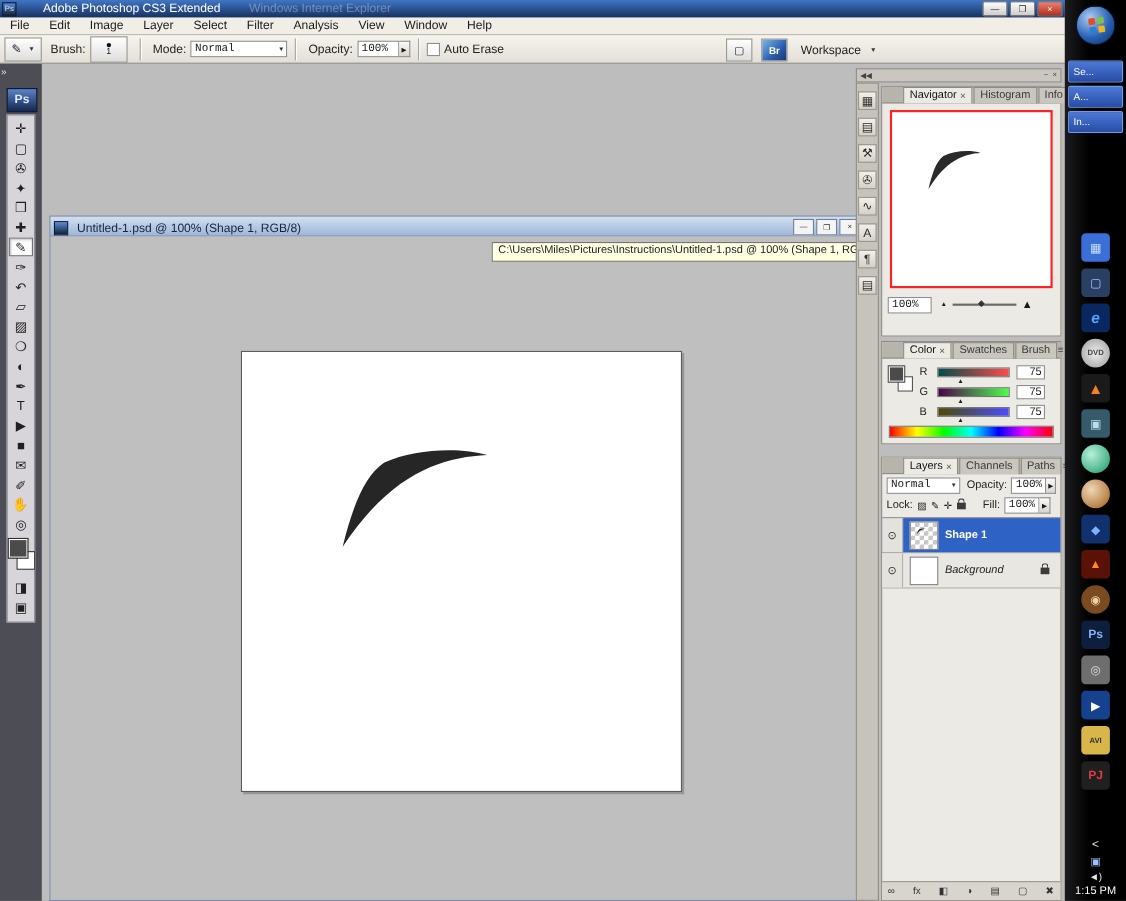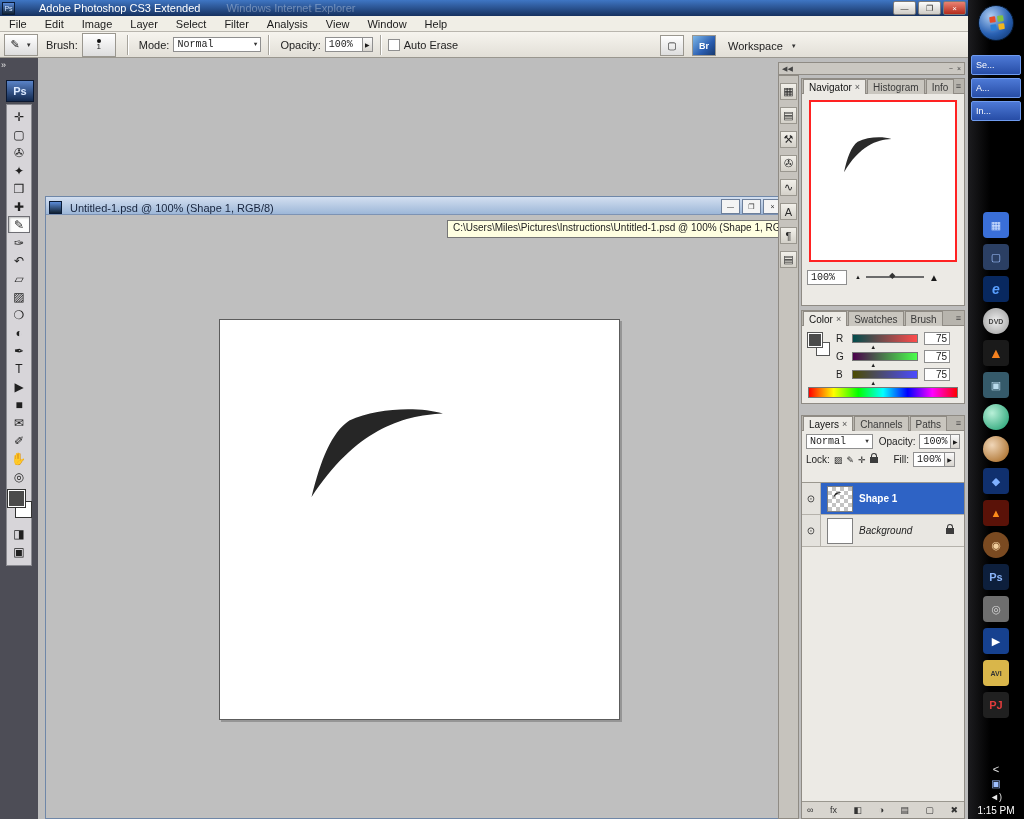--- a/index.html
+++ b/index.html
@@ -11,21 +11,21 @@
   
   .titlebar{left:0;top:0;width:968px;height:16px;background:linear-gradient(#3f76c4,#16315f);display:flex;align-items:center;padding:0 2px;box-sizing:border-box;}
   .app-ico{width:11px;height:11px;background:linear-gradient(#5b8bd8,#123);border:1px solid #0a1c38;margin-right:4px;color:#cfe2ff;font-size:7px;line-height:11px;text-align:center;}
   .ttl{color:#fff;font-weight:normal;font-size:11px;white-space:nowrap;margin-left:20px;}
   .ghost{color:rgba(255,255,255,.32);margin-left:26px;font-size:11px;white-space:nowrap;}
   .wb{width:21px;height:12px;margin-left:2px;display:flex;align-items:center;justify-content:center;font-size:8px;color:#222;background:linear-gradient(#fdfdfd,#cfccc6);border:1px solid #7b7b7b;border-radius:2px;}
   .wb.cls{background:linear-gradient(#e98373,#b42b1c);color:#fff;}
   .tspacer{flex:1;}
 
   
-  .menubar{left:0;top:16px;width:968px;height:16px;background:#f0eee6;border-bottom:1px solid #b9b6ae;display:flex;align-items:center;box-sizing:border-box;}
+  .menubar{left:0;top:16px;width:968px;height:16px;background:#f0eee6;border-bottom:1px solid #b9b6ae;display:flex;align-items:flex-start;box-sizing:border-box;}
   .menu-item{padding:1px 9px;cursor:default;}
 
   
   .optionsbar{left:0;top:32px;width:968px;height:26px;background:linear-gradient(#f6f4ee,#e2dfd7);border-bottom:1px solid #9a978f;display:flex;align-items:center;box-sizing:border-box;padding-left:4px;}
   .lbl{margin:0 4px;color:#222;font-size:11px;white-space:nowrap;}
   .field{background:#fff;border:1px solid #8f8f8f;font-size:10px;height:15px;line-height:15px;padding:0 3px;box-sizing:border-box;display:inline-flex;align-items:center;font-family:Liberation Mono, monospace;}
   .spin{width:10px;height:15px;border:1px solid #8f8f8f;border-left:none;background:linear-gradient(#fafafa,#d8d5cf);font-size:6px;display:inline-flex;align-items:center;justify-content:center;box-sizing:border-box;}
   .ddarrow{font-size:6px;margin-left:4px;color:#333;}
   .sep{width:1px;height:20px;background:#a7a49c;box-shadow:1px 0 0 #fff;margin:0 7px;}
   .opt-tool{width:32px;height:20px;border:1px solid #9a978f;background:linear-gradient(#fff,#ddd);display:flex;align-items:center;justify-content:center;gap:2px;margin-right:4px;}
@@ -52,21 +52,21 @@
   .doccontent{position:relative;width:100%;height:603px;background:#bfbfbf;overflow:hidden;}
   .canvas{left:173px;top:104px;width:401px;height:401px;background:#fff;border:1px solid #5c5c5c;box-shadow:2px 2px 0 rgba(0,0,0,.22);box-sizing:border-box;}
   .tooltip{left:401px;top:5px;height:16px;line-height:14px;background:#ffffe1;border:1px solid #767676;font-size:10px;color:#222;padding:0 5px;white-space:nowrap;}
 
   
   .dockheader{left:778px;top:62px;width:187px;height:13px;background:#cac7c1;border:1px solid #8f8b84;box-sizing:border-box;display:flex;align-items:center;font-size:7px;color:#444;padding:0 3px;}
   .rstrip{left:778px;top:75px;width:21px;height:744px;background:#c6c3bd;border:1px solid #8f8b84;box-sizing:border-box;}
   .rsicon{width:17px;height:17px;margin:7px auto 0;display:flex;align-items:center;justify-content:center;font-size:11px;color:#2a2a2a;background:linear-gradient(#f2f0ea,#d4d1c9);border:1px solid #9a978f;box-sizing:border-box;}
 
   .panel{background:#eceae5;border:1px solid #8f8b84;box-sizing:border-box;}
-  .tabbar{height:15px;background:#b7b4ad;display:flex;align-items:flex-start;padding-left:1px;border-bottom:1px solid #8f8b84;box-sizing:border-box;}
+  .tabbar{height:15px;background:#b7b4ad;display:flex;align-items:center;padding-left:19px;border-bottom:1px solid #8f8b84;box-sizing:border-box;}
   .tab{height:14px;padding:0 5px;background:#c9c6bf;border:1px solid #8f8b84;border-bottom:none;font-size:10px;display:inline-flex;align-items:center;gap:3px;color:#3a3a3a;margin-right:1px;white-space:nowrap;}
   .tab.active{background:#eceae5;color:#111;}
   .tclose{font-size:9px;color:#555;}
   .pmenu{margin-left:auto;margin-right:3px;font-size:9px;color:#444;align-self:center;}
 
   .navthumb{position:absolute;left:7px;top:21px;width:148px;height:162px;background:#fff;border:2px solid #f22;box-sizing:border-box;}
   .navzoom{position:absolute;left:5px;top:190px;right:5px;height:16px;display:flex;align-items:center;}
   .ztrack{position:relative;width:58px;height:2px;background:#6b6b6b;margin:0 5px;}
   .zthumb{position:absolute;left:40%;top:-5px;font-size:8px;color:#333;}
 
@@ -320,21 +320,21 @@
       <div class="field" style="width:78px;justify-content:space-between;">
         <span>Normal</span>
         <span class="ddarrow">▼</span>
       </div>
       <span class="lbl" style="font-size:10px;margin-left:6px;">Opacity:</span>
       <div class="field" style="width:32px;">
         <span>100%</span>
       </div>
       <span class="spin">▶</span>
     </div>
-    <div class="row" style="padding:2px 4px 15px;border-bottom:1px solid #9a978f;">
+    <div class="row" style="padding:2px 4px 3px;border-bottom:1px solid #9a978f;">
       <span class="lbl" style="font-size:10px;margin:0 2px 0 0;">Lock:</span>
       <span style="font-size:9px;margin:0 2px;">▨</span>
       <span style="font-size:9px;margin:0 2px;">✎</span>
       <span style="font-size:9px;margin:0 2px;">✛</span>
       <span class="lockicon" style="margin:0 2px;"></span>
       <span class="lbl" style="font-size:10px;margin-left:14px;">Fill:</span>
       <div class="field" style="width:32px;">
         <span>100%</span>
       </div>
       <span class="spin">▶</span>

